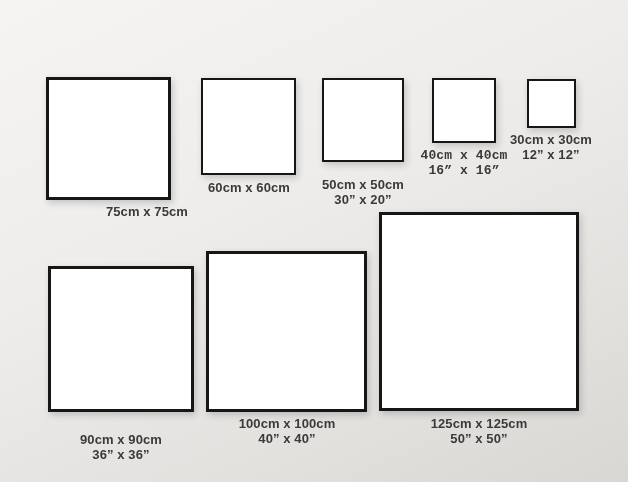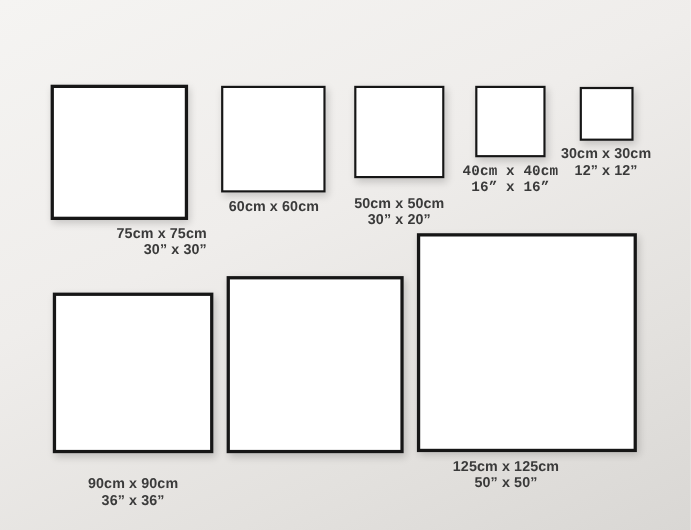--- a/index.html
+++ b/index.html
@@ -45,21 +45,20 @@
   <div class="frame thin" style="left:322px; top:78px; width:82px; height:84px;"></div>
   <div class="frame thin" style="left:432px; top:78px; width:64px; height:65px;"></div>
   <div class="frame thin" style="left:527px; top:79px; width:49px; height:49px;"></div>
 
   <div class="frame" style="left:48px; top:266px; width:146px; height:146px;"></div>
   <div class="frame" style="left:206px; top:251px; width:161px; height:161px;"></div>
   <div class="frame" style="left:379px; top:212px; width:200px; height:199px;"></div>
 
   <div class="frame-label" style="left:28px; top:204px;text-align:right;">
     <div>75cm x 75cm</div>
-    <div>30” x 30”</div>
   </div>
   <div class="frame-label" style="left:169px; top:180px;">
     <div>60cm x 60cm</div>
   </div>
   <div class="frame-label" style="left:283px; top:164px;margin-top:13px;">
     <div>50cm x 50cm</div>
     <div>30” x 20”</div>
   </div>
   <div class="frame-label" style="left:384px; top:148px;font-family:Liberation Mono, monospace;">
     <div>40cm x 40cm</div>
@@ -67,18 +66,22 @@
   </div>
   <div class="frame-label" style="left:471px; top:132px;">
     <div>30cm x 30cm</div>
     <div>12” x 12”</div>
   </div>
 
   <div class="frame-label" style="left:41px; top:416px;margin-top:16px;">
     <div>90cm x 90cm</div>
     <div>36” x 36”</div>
   </div>
-  <div class="frame-label" style="left:380px; top:416px;">
+  <div class="frame-label" style="left:207px; top:416px;">
+    <div>100cm x 100cm</div>
+    <div>40” x 40”</div>
+  </div>
+  <div class="frame-label" style="left:399px; top:416px;">
     <div>125cm x 125cm</div>
     <div>50” x 50”</div>
   </div>
 
 </div>
 
 </body></html>

